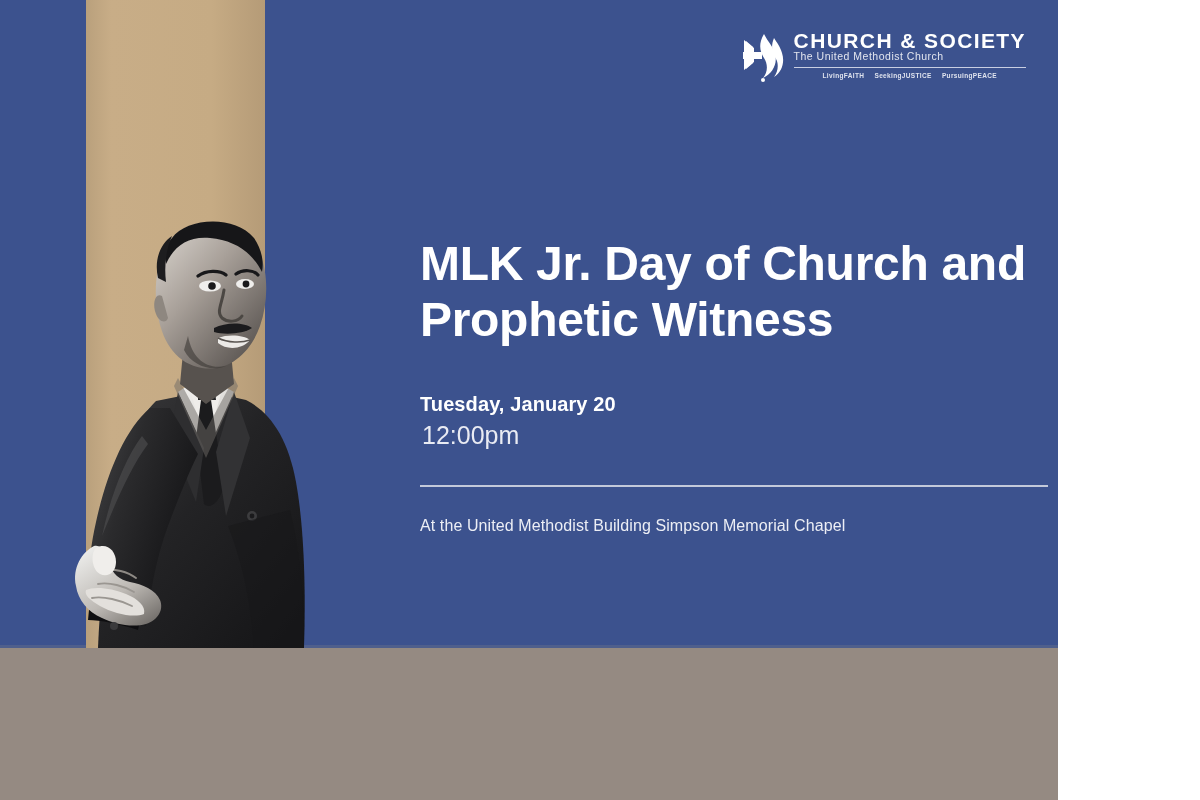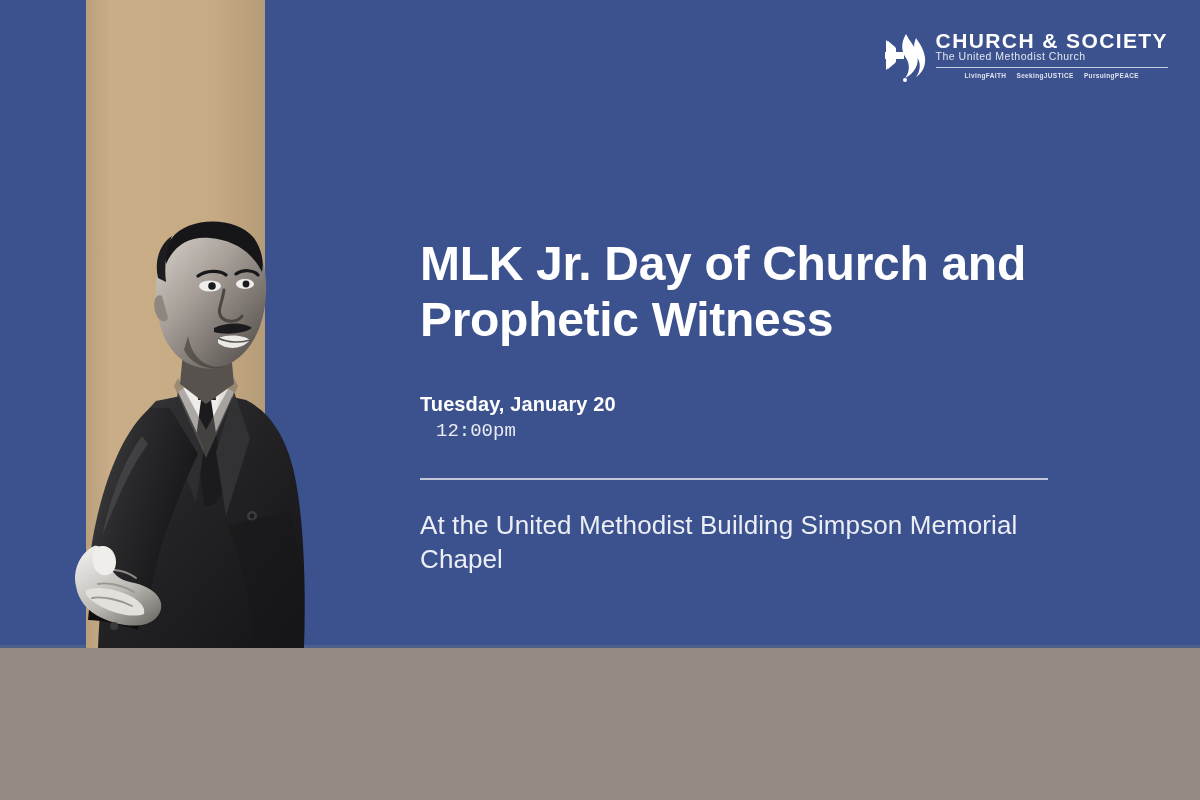--- a/index.html
+++ b/index.html
@@ -3,21 +3,21 @@
 <meta charset="utf-8">
 <title>MLK Jr. Day of Prayer and Prophetic Witness</title>
 <style>
   html, body {
     margin: 0;
     padding: 0;
     background: #ffffff;
   }
   .poster {
     position: relative;
-    width: 1200px;
+    width: 1058px;
     height: 800px;
     overflow: hidden;
     font-family: "Liberation Sans", sans-serif;
     background: #1d4ed8;
   }
 
   
   .bg-blue {
     position: absolute;
     left: 0;
@@ -127,35 +127,34 @@
   .event-date {
     color: #ffffff;
     font-size: 20px;
     font-weight: bold;
     line-height: 1.1;
     margin: 46px 0 0 0;
     letter-spacing: 0.1px;
   }
   .event-time {
     color: #e9ebf3;
-    font-size: 19px;
+    font-size: 25px;
     font-weight: normal;
     line-height: 1.15;
-    margin: 6px 0 0 16px;
-    font-family: Liberation Mono, monospace;
+    margin: 6px 0 0 2px;
   }
   .divider {
     height: 2px;
     background: #c3c9da;
     width: 628px;
     margin: 35px 0 0 0;
   }
   .venue {
     color: #eceef5;
-    font-size: 26px;
+    font-size: 16px;
     font-weight: normal;
     line-height: 1.3;
     margin: 29px 0 0 0;
     letter-spacing: 0.1px;
   }
 </style>
 </head>
 <body>
 
 <div class="poster">

